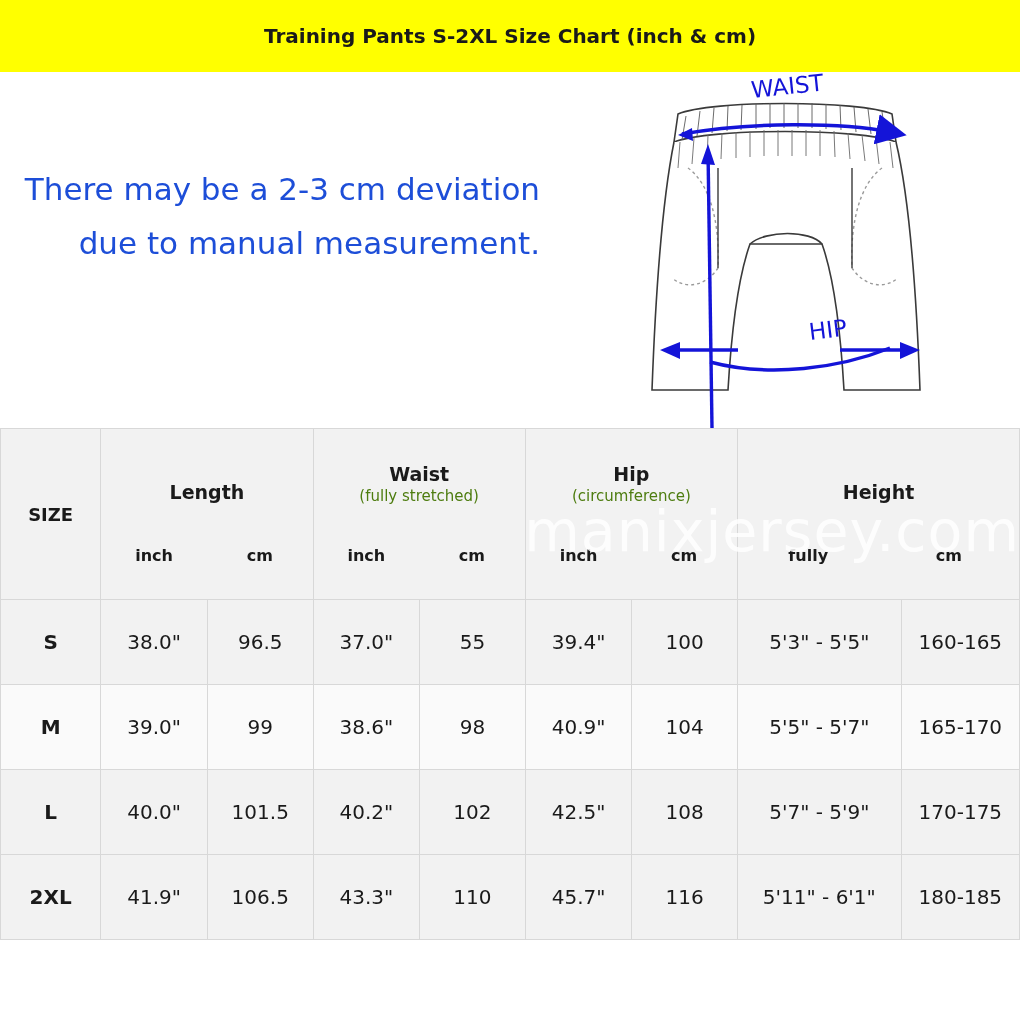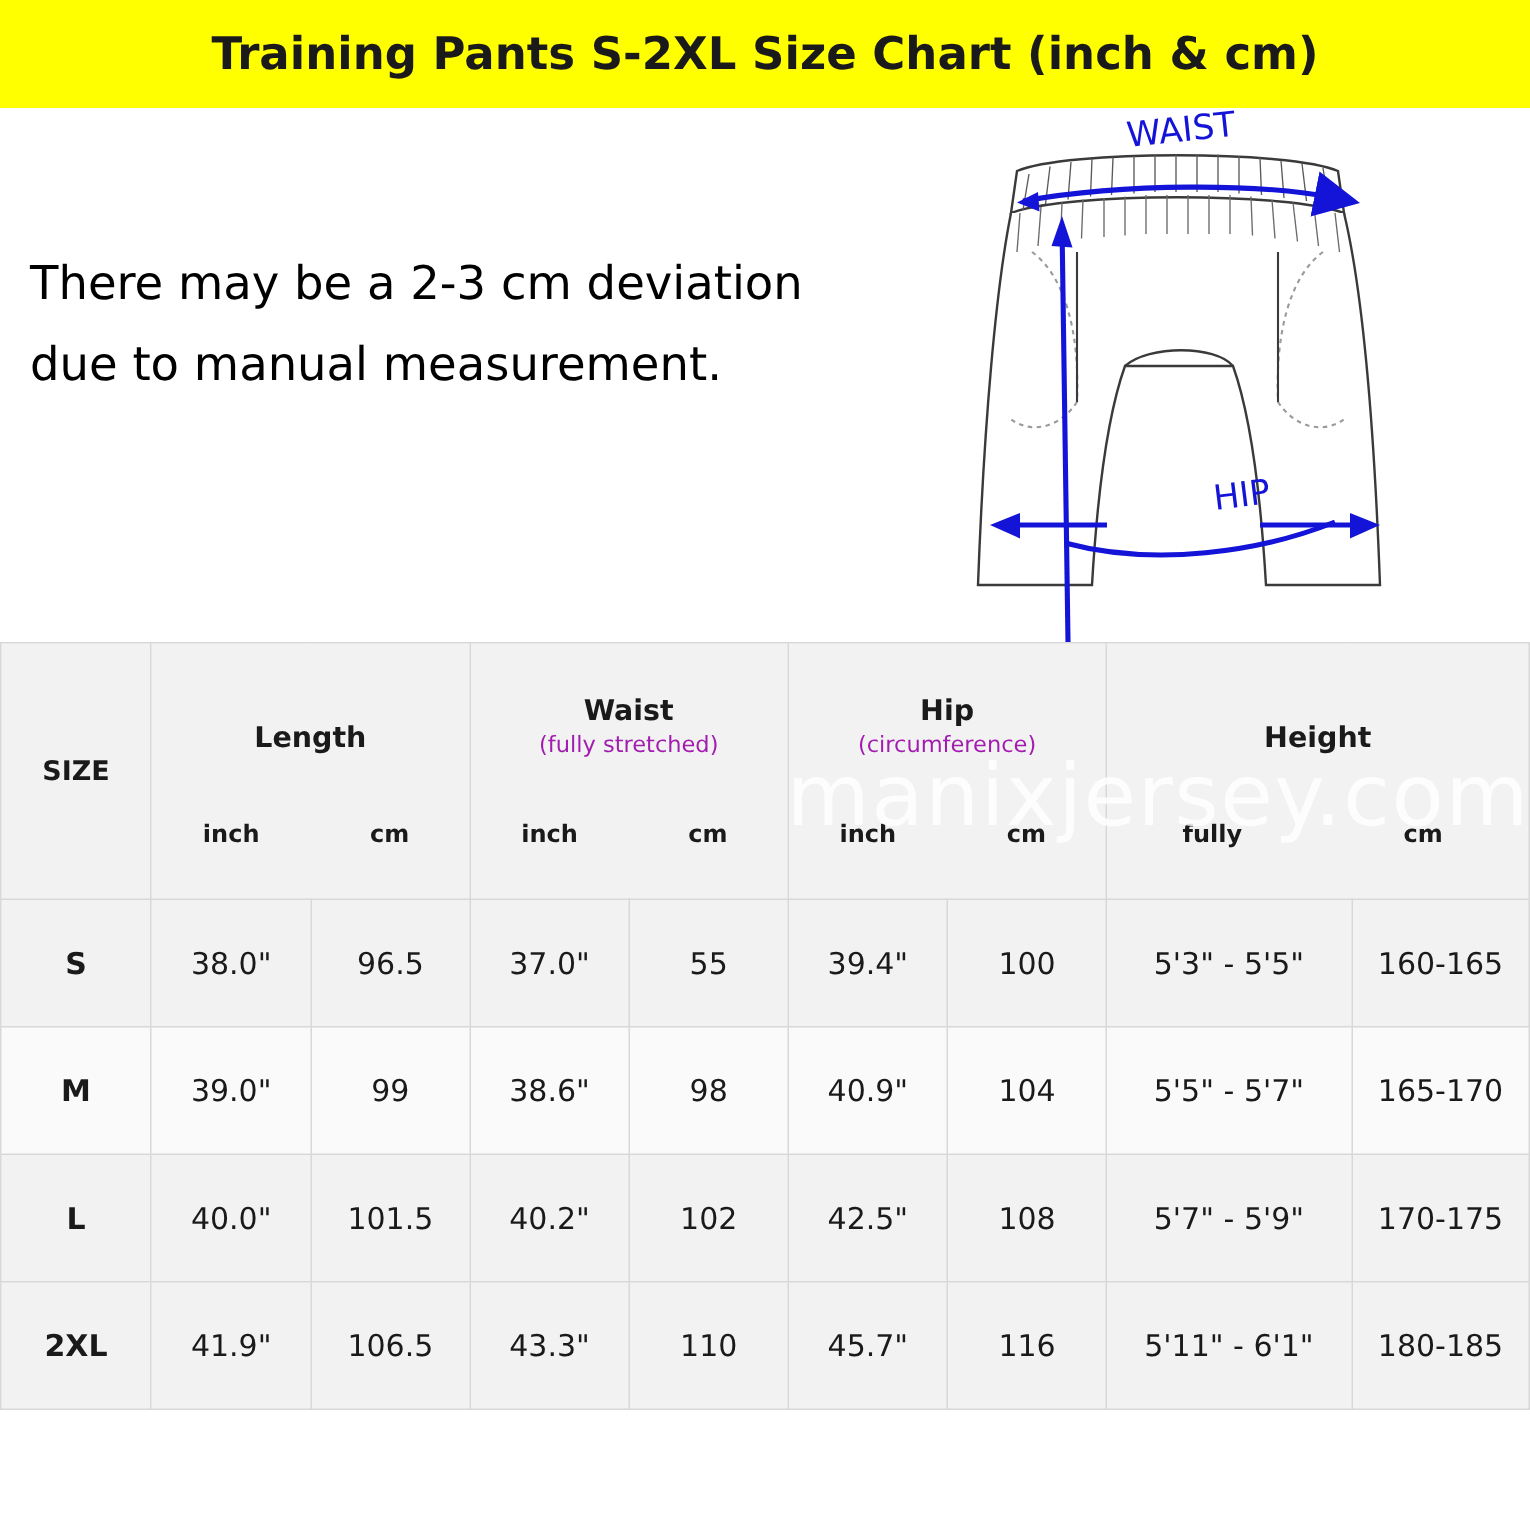--- a/index.html
+++ b/index.html
@@ -15,41 +15,41 @@
   
   .banner {
     width: 1020px;
     height: 72px;
     background: #ffff00;
     display: flex;
     align-items: center;
     justify-content: center;
   }
   .banner-title {
-    font-size: 30px;
+    font-size: 20px;
     font-weight: bold;
     color: #1a1a1a;
     letter-spacing: 0px;
     font-family: "DejaVu Sans", sans-serif;
   }
 
   
   .top-area {
     position: relative;
     width: 1020px;
     height: 356px;
     background: #ffffff;
   }
   .note {
     position: absolute;
     left: 20px;
     top: 90px;
     width: 520px;
-    text-align: left;
-    color: #000000;
+    text-align: right;
+    color: #1d4ed8;
     font-size: 31px;
     line-height: 1.75;
     font-family: "DejaVu Sans", sans-serif;
   }
 
   .diagram {
     position: absolute;
     left: 560px;
     top: 0px;
     width: 460px;
@@ -88,21 +88,21 @@
   .grp-name {
     font-size: 19px;
     font-weight: bold;
     display: block;
     margin-bottom: 2px;
   }
   .grp-sub {
     font-size: 15px;
     font-weight: normal;
     display: block;
-    color: #a21caf;
+    color: #4d7c0f;
   }
   .size-head {
     font-size: 18px;
     font-weight: bold;
   }
   .data-row td {
     height: 85px;
     font-size: 20px;
     background: #f2f2f2;
   }

